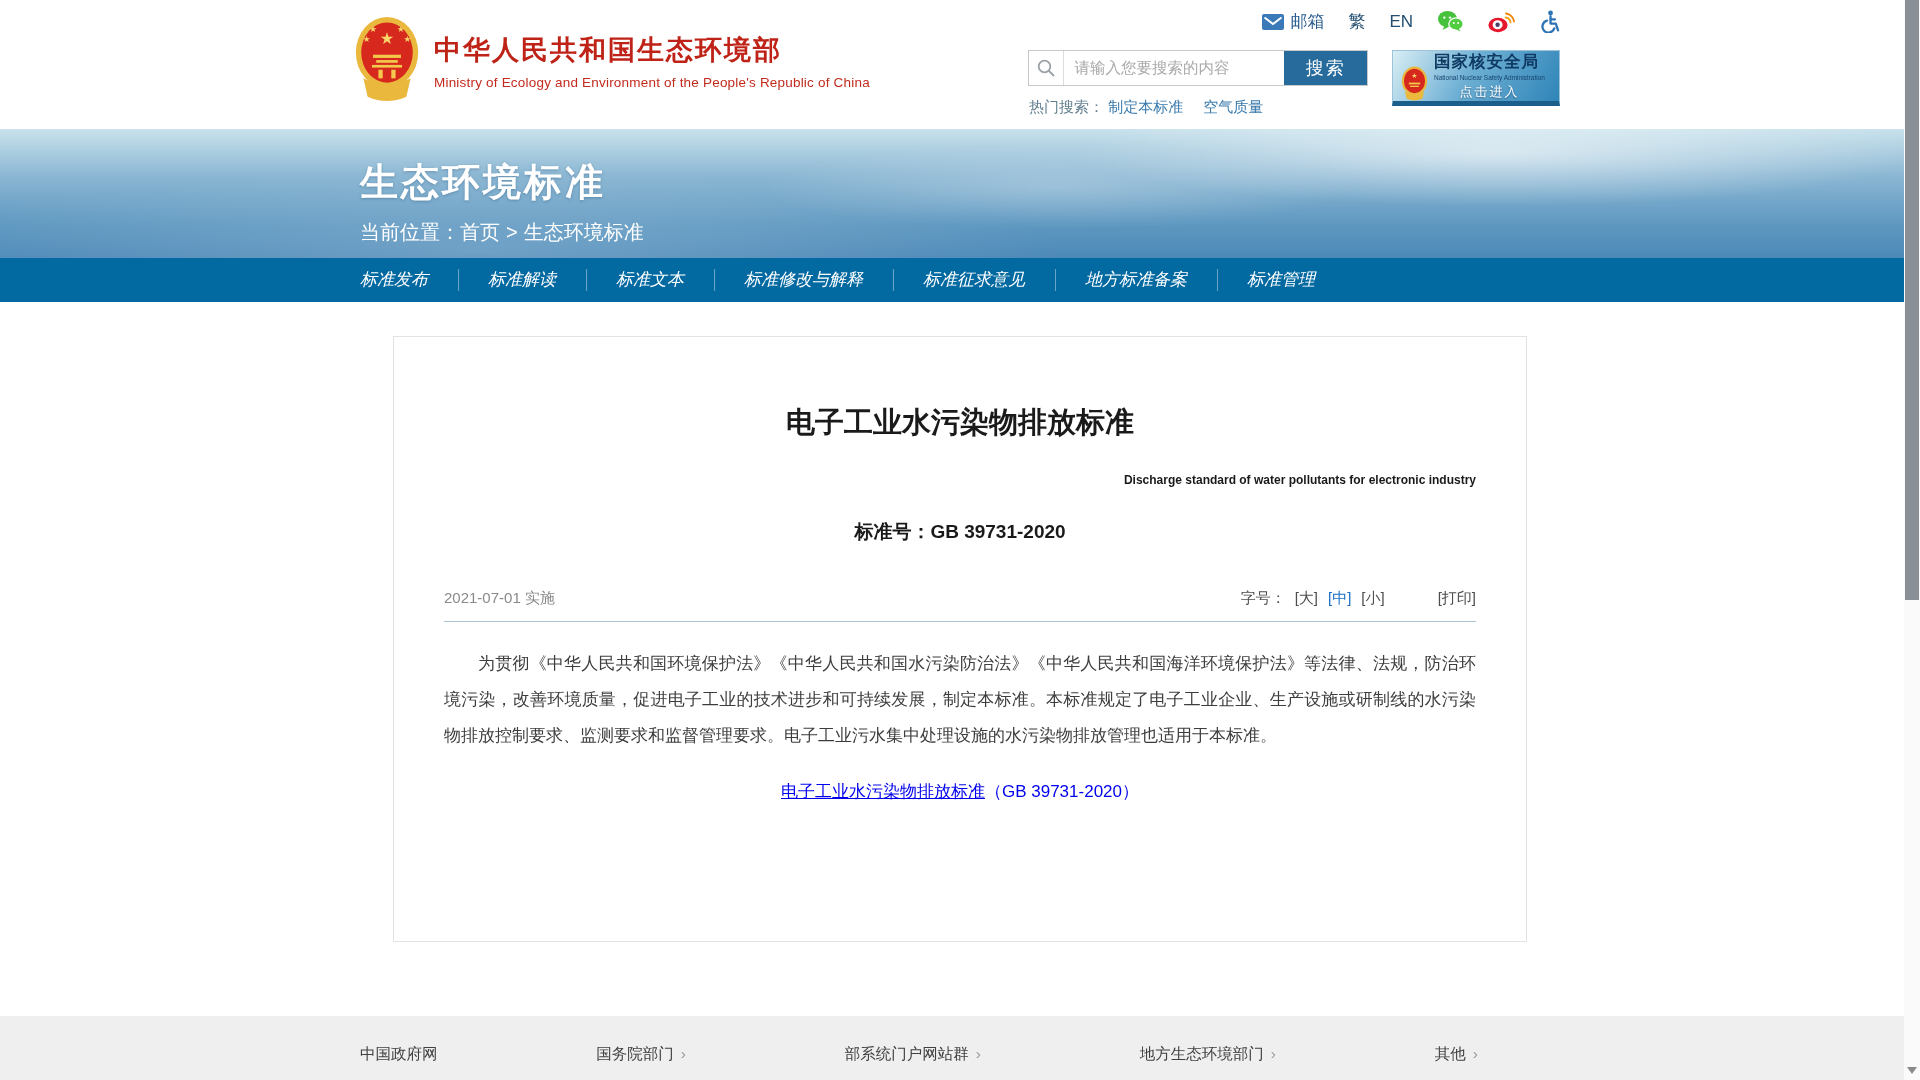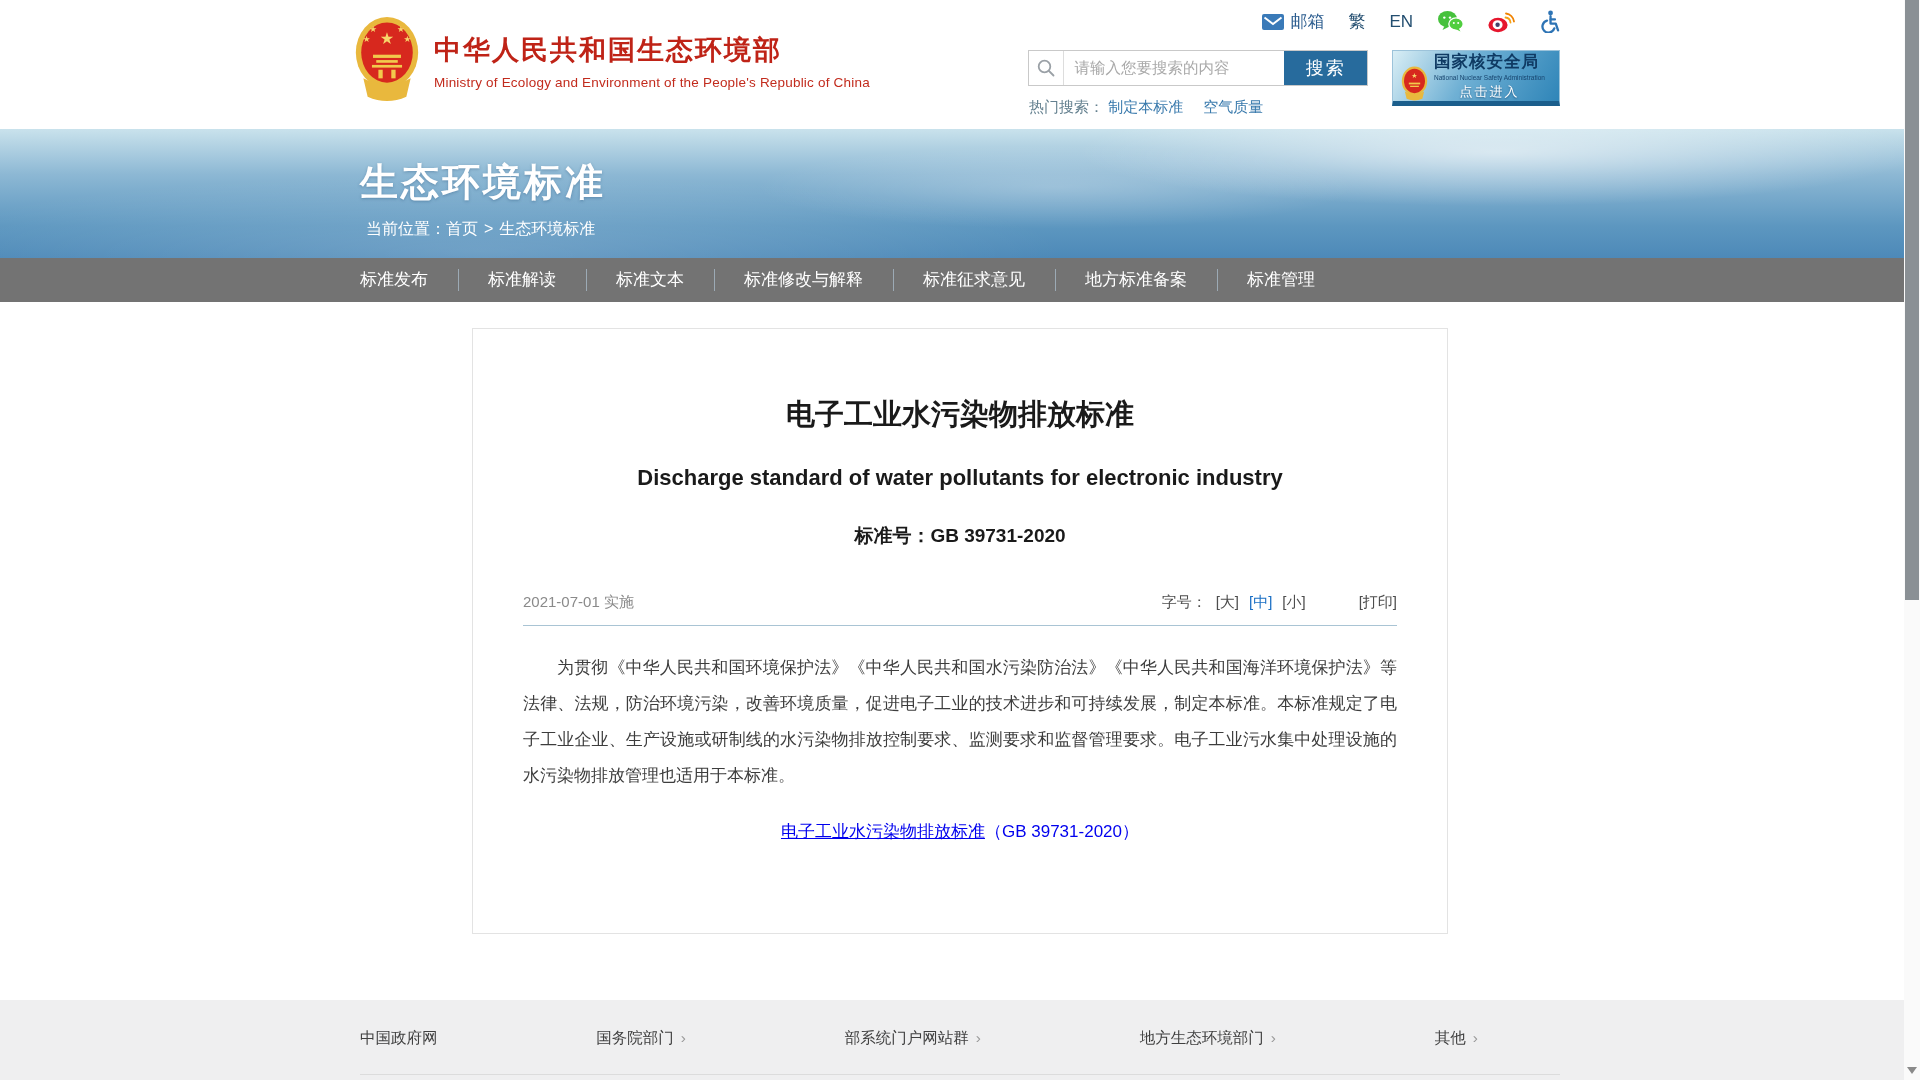--- a/index.html
+++ b/index.html
@@ -45,39 +45,39 @@
 
   
   .banner { height:129px; position:relative;
     background:
       radial-gradient(ellipse 700px 90px at 78% 18%, rgba(255,255,255,.55), rgba(255,255,255,0) 60%),
       radial-gradient(ellipse 900px 120px at 25% 95%, rgba(255,255,255,.18), rgba(255,255,255,0) 65%),
       radial-gradient(ellipse 500px 70px at 55% 45%, rgba(255,255,255,.22), rgba(255,255,255,0) 60%),
       linear-gradient(180deg,#c9e2ec 0%,#8db8d4 35%,#5d97c0 75%,#4d89b8 100%); }
   .banner-title { position:absolute; top:28px; left:0; font-size:38px; font-weight:bold; color:#fff;
                   letter-spacing:3px; text-shadow:0 1px 3px rgba(30,70,110,.35); }
-  .breadcrumb { position:absolute; top:90px; left:6px; font-size:16px; color:#fff; }
+  .breadcrumb { position:absolute; top:90px; left:0; font-size:20px; color:#fff; }
   .breadcrumb a { color:#fff; text-decoration:none; cursor:pointer; }
   .crumb-sep { margin:0 6px; }
 
   
-  .nav { height:44px; background:#737373; }
+  .nav { height:44px; background:#0369a1;font-style:italic; }
   .nav-inner { display:flex; height:44px; }
   .nav-item { color:#fff; font-size:17px; line-height:44px; padding:0 30px; cursor:pointer;
               position:relative; white-space:nowrap; }
   .nav-item:first-child { padding-left:0; }
   .nav-item + .nav-item::before { content:""; position:absolute; left:0; top:11px; bottom:11px;
               width:1px; background:rgba(190,215,235,.55); }
 
   
   .content { background:#fff; padding:22px 0 62px 0; }
-  .card { width:976px; margin:4px auto; border:1px solid #e3e3e3; background:#fff;
+  .card { width:1134px; margin:12px auto; border:1px solid #e3e3e3; background:#fff;
           height:606px; padding:0 50px; }
   .art-title { margin-top:66px; text-align:center; font-size:29px; font-weight:bold; color:#1a1a1a; }
-  .art-title-en { margin-top:30px; text-align:center; font-size:22px; font-weight:bold; color:#1a1a1a; }
+  .art-title-en { margin-top:30px; text-align:right; font-size:12px; font-weight:bold; color:#1a1a1a; }
   .art-standard-no { margin-top:32px; text-align:center; font-size:19px; font-weight:bold; color:#1a1a1a; }
   .meta-row { margin-top:44px; display:flex; justify-content:space-between; align-items:center;
               font-size:15px; }
   .meta-date { color:#8a8a8a; }
   .meta-right { display:flex; align-items:center; color:#4d4d4d; }
   .fs-label { margin-right:4px; }
   .fs-opt { margin:0 5px; cursor:pointer; color:#4d4d4d; }
   .fs-active { color:#1a6fc4; }
   .print-btn { margin-left:48px; cursor:pointer; color:#4d4d4d; }
   .divider { margin-top:13px; border-top:1px solid #a9c4d4; }

